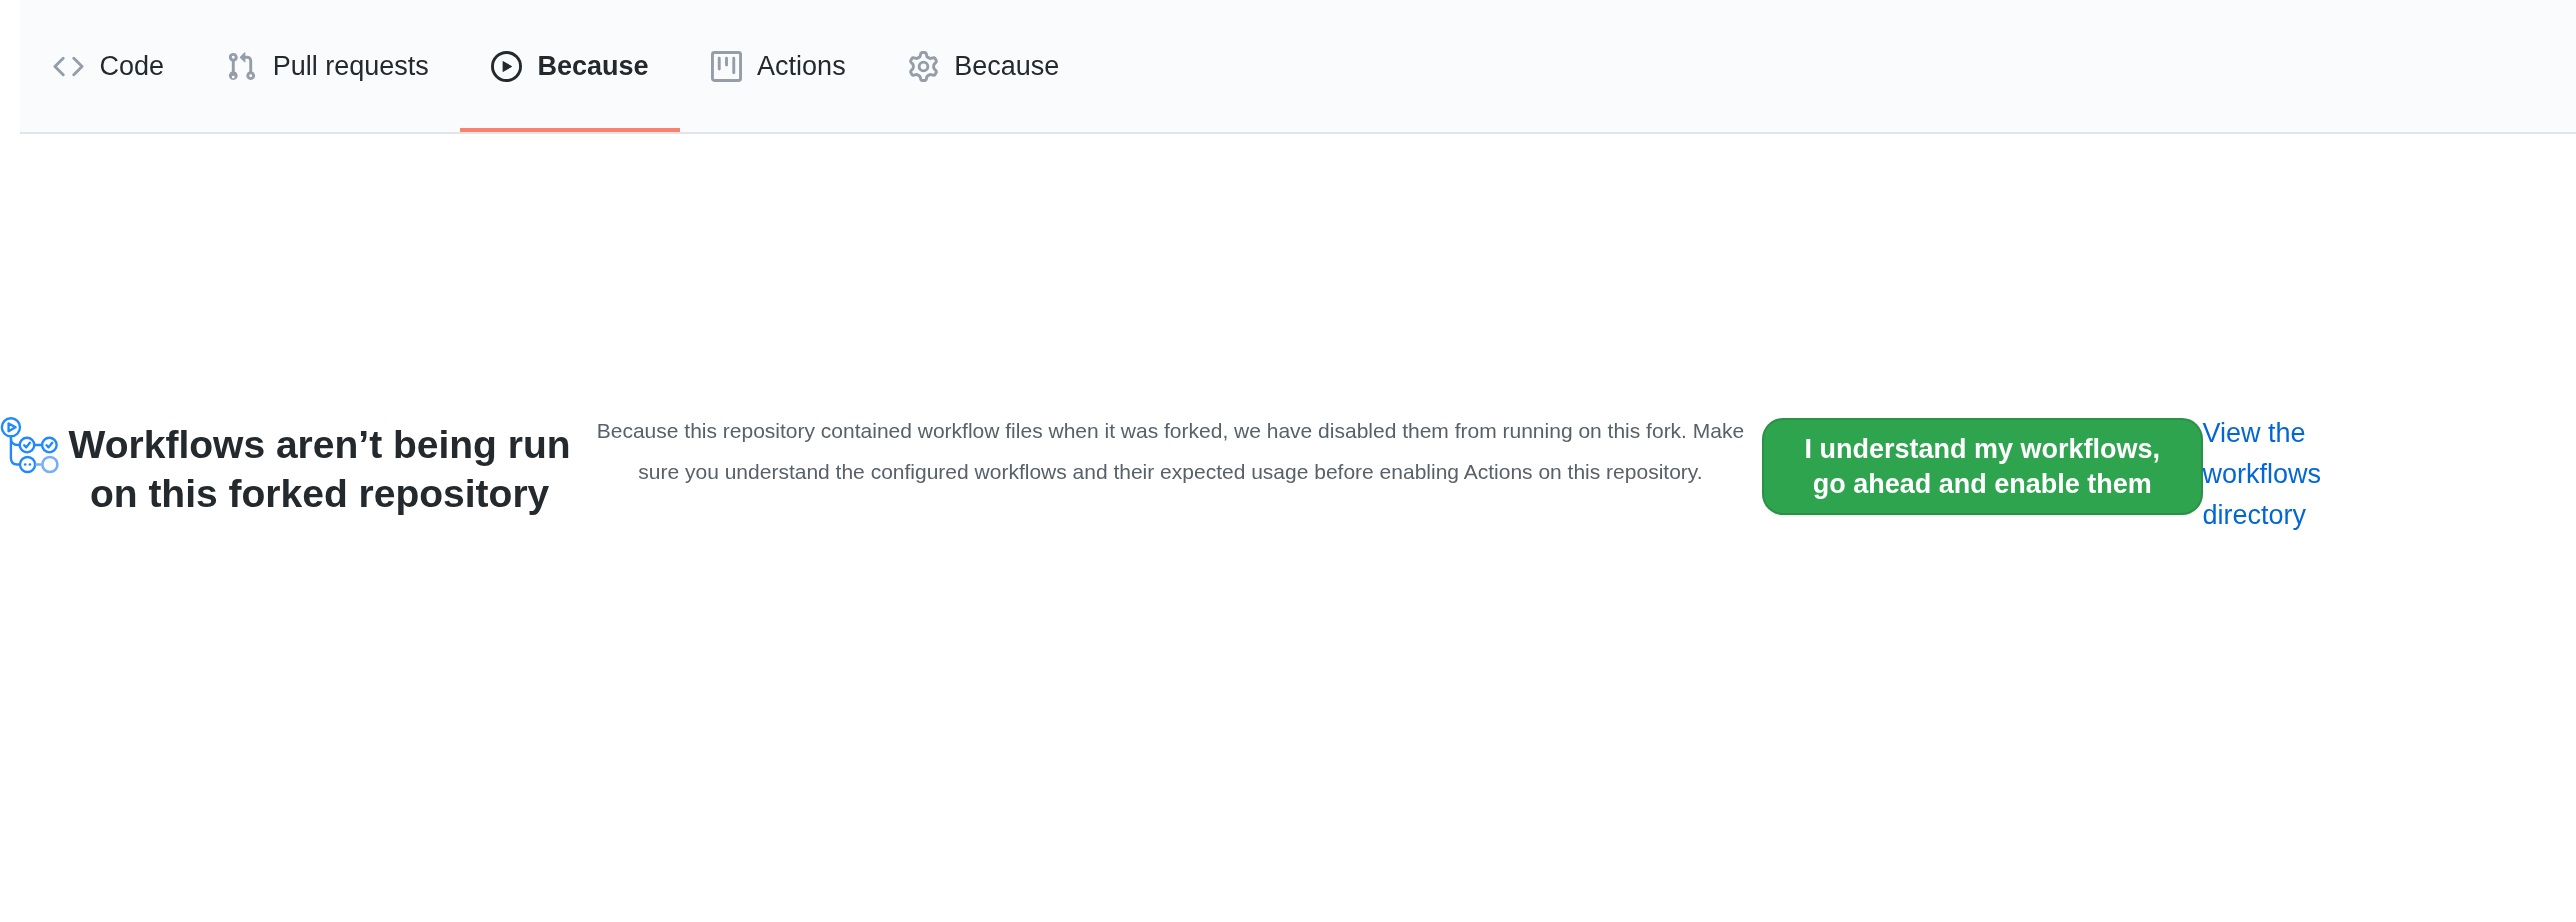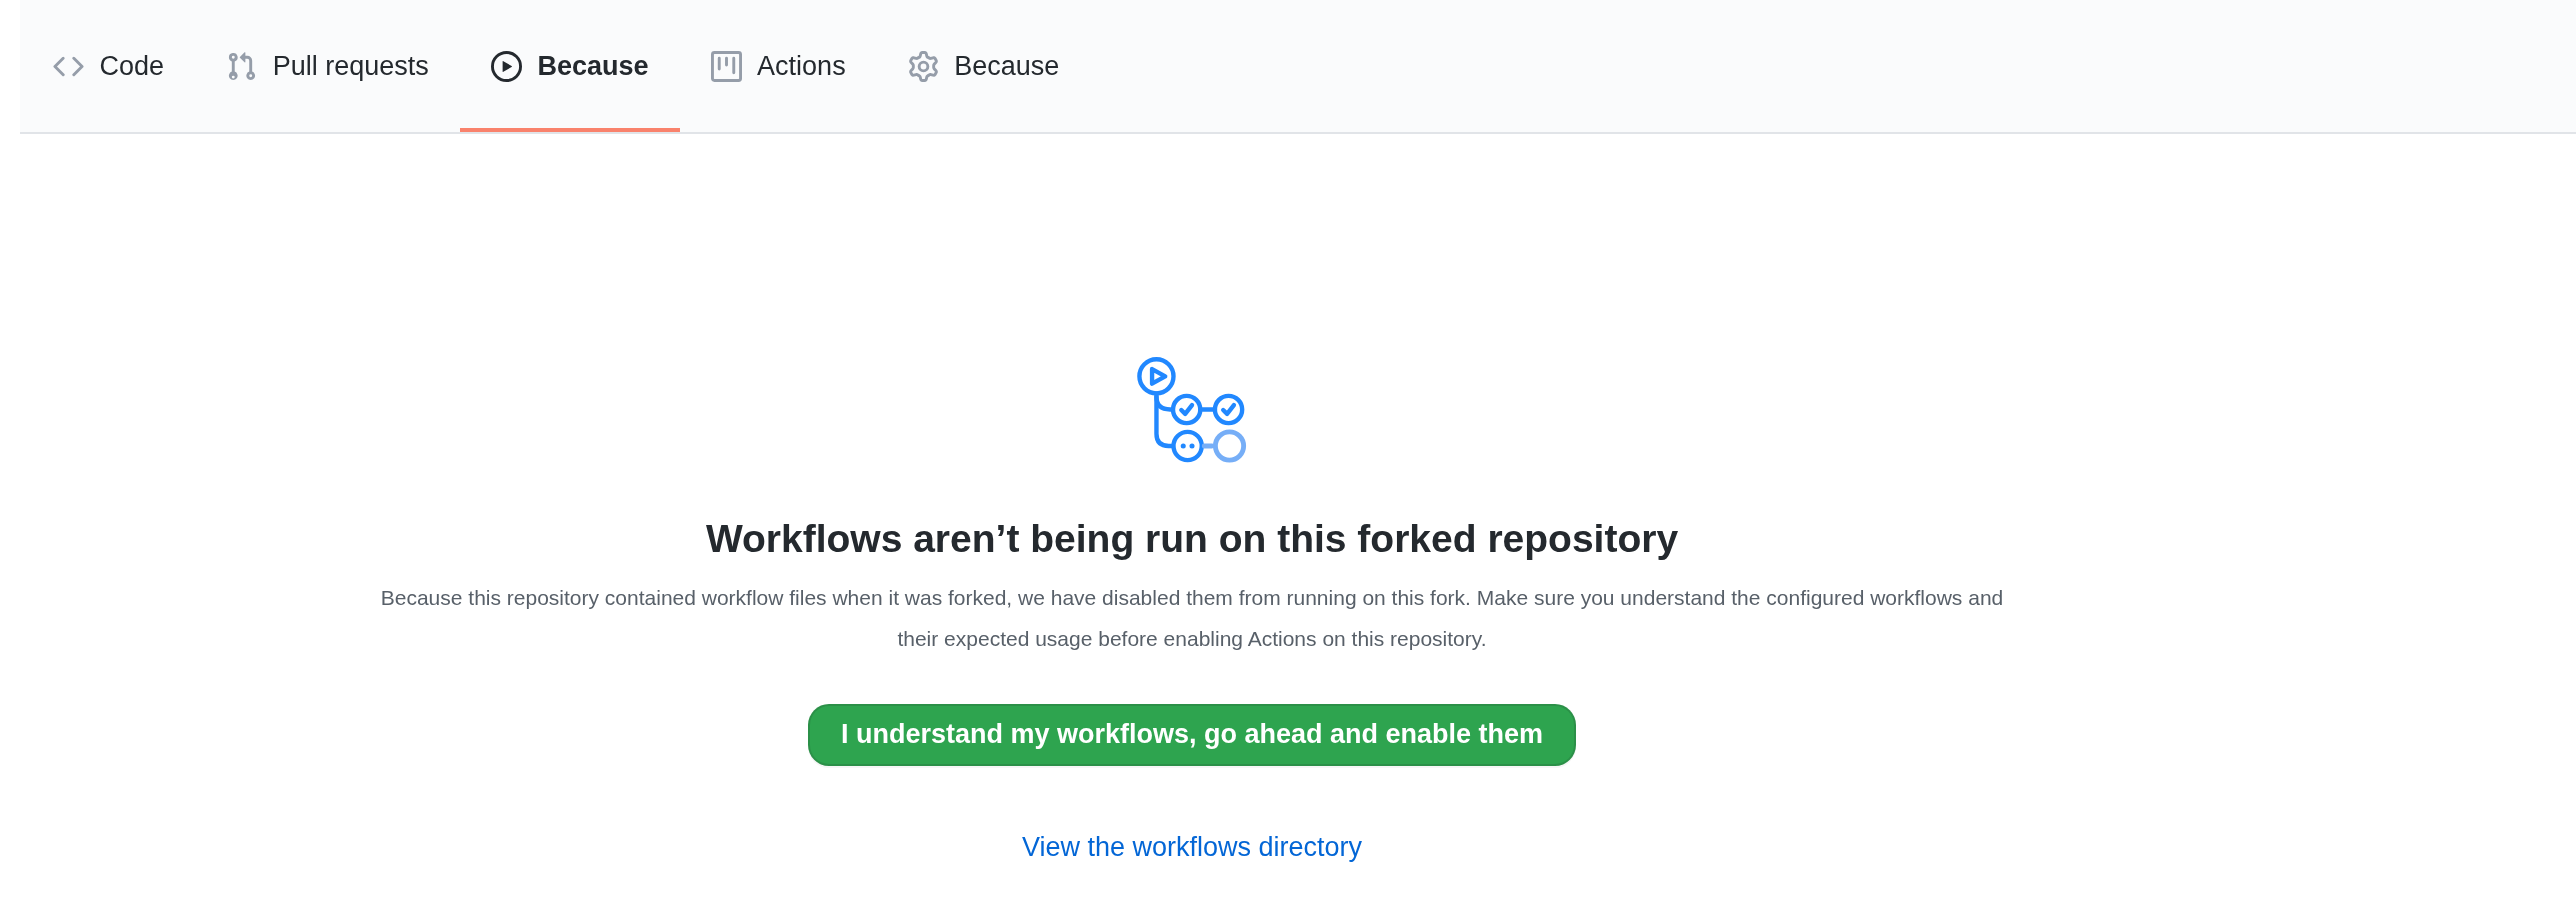--- a/index.html
+++ b/index.html
@@ -53,21 +53,21 @@
     font-weight:700;
     box-shadow:inset 0 -3.9px 0 var(--tab-underline);
   }
   .nav-item.selected .octicon{
     fill:var(--heading-text);
   }
   
   .content{
     width:2384px;            
     display:flex;
-    flex-direction:column;
+    flex-direction:row;
     align-items:center;
     padding-top:218px;
   }
   .workflow-art{
     width:113px;height:113px;
     display:block;
   }
   .wf-stroke{
     stroke:var(--icon-blue);
     stroke-width:4.5;

